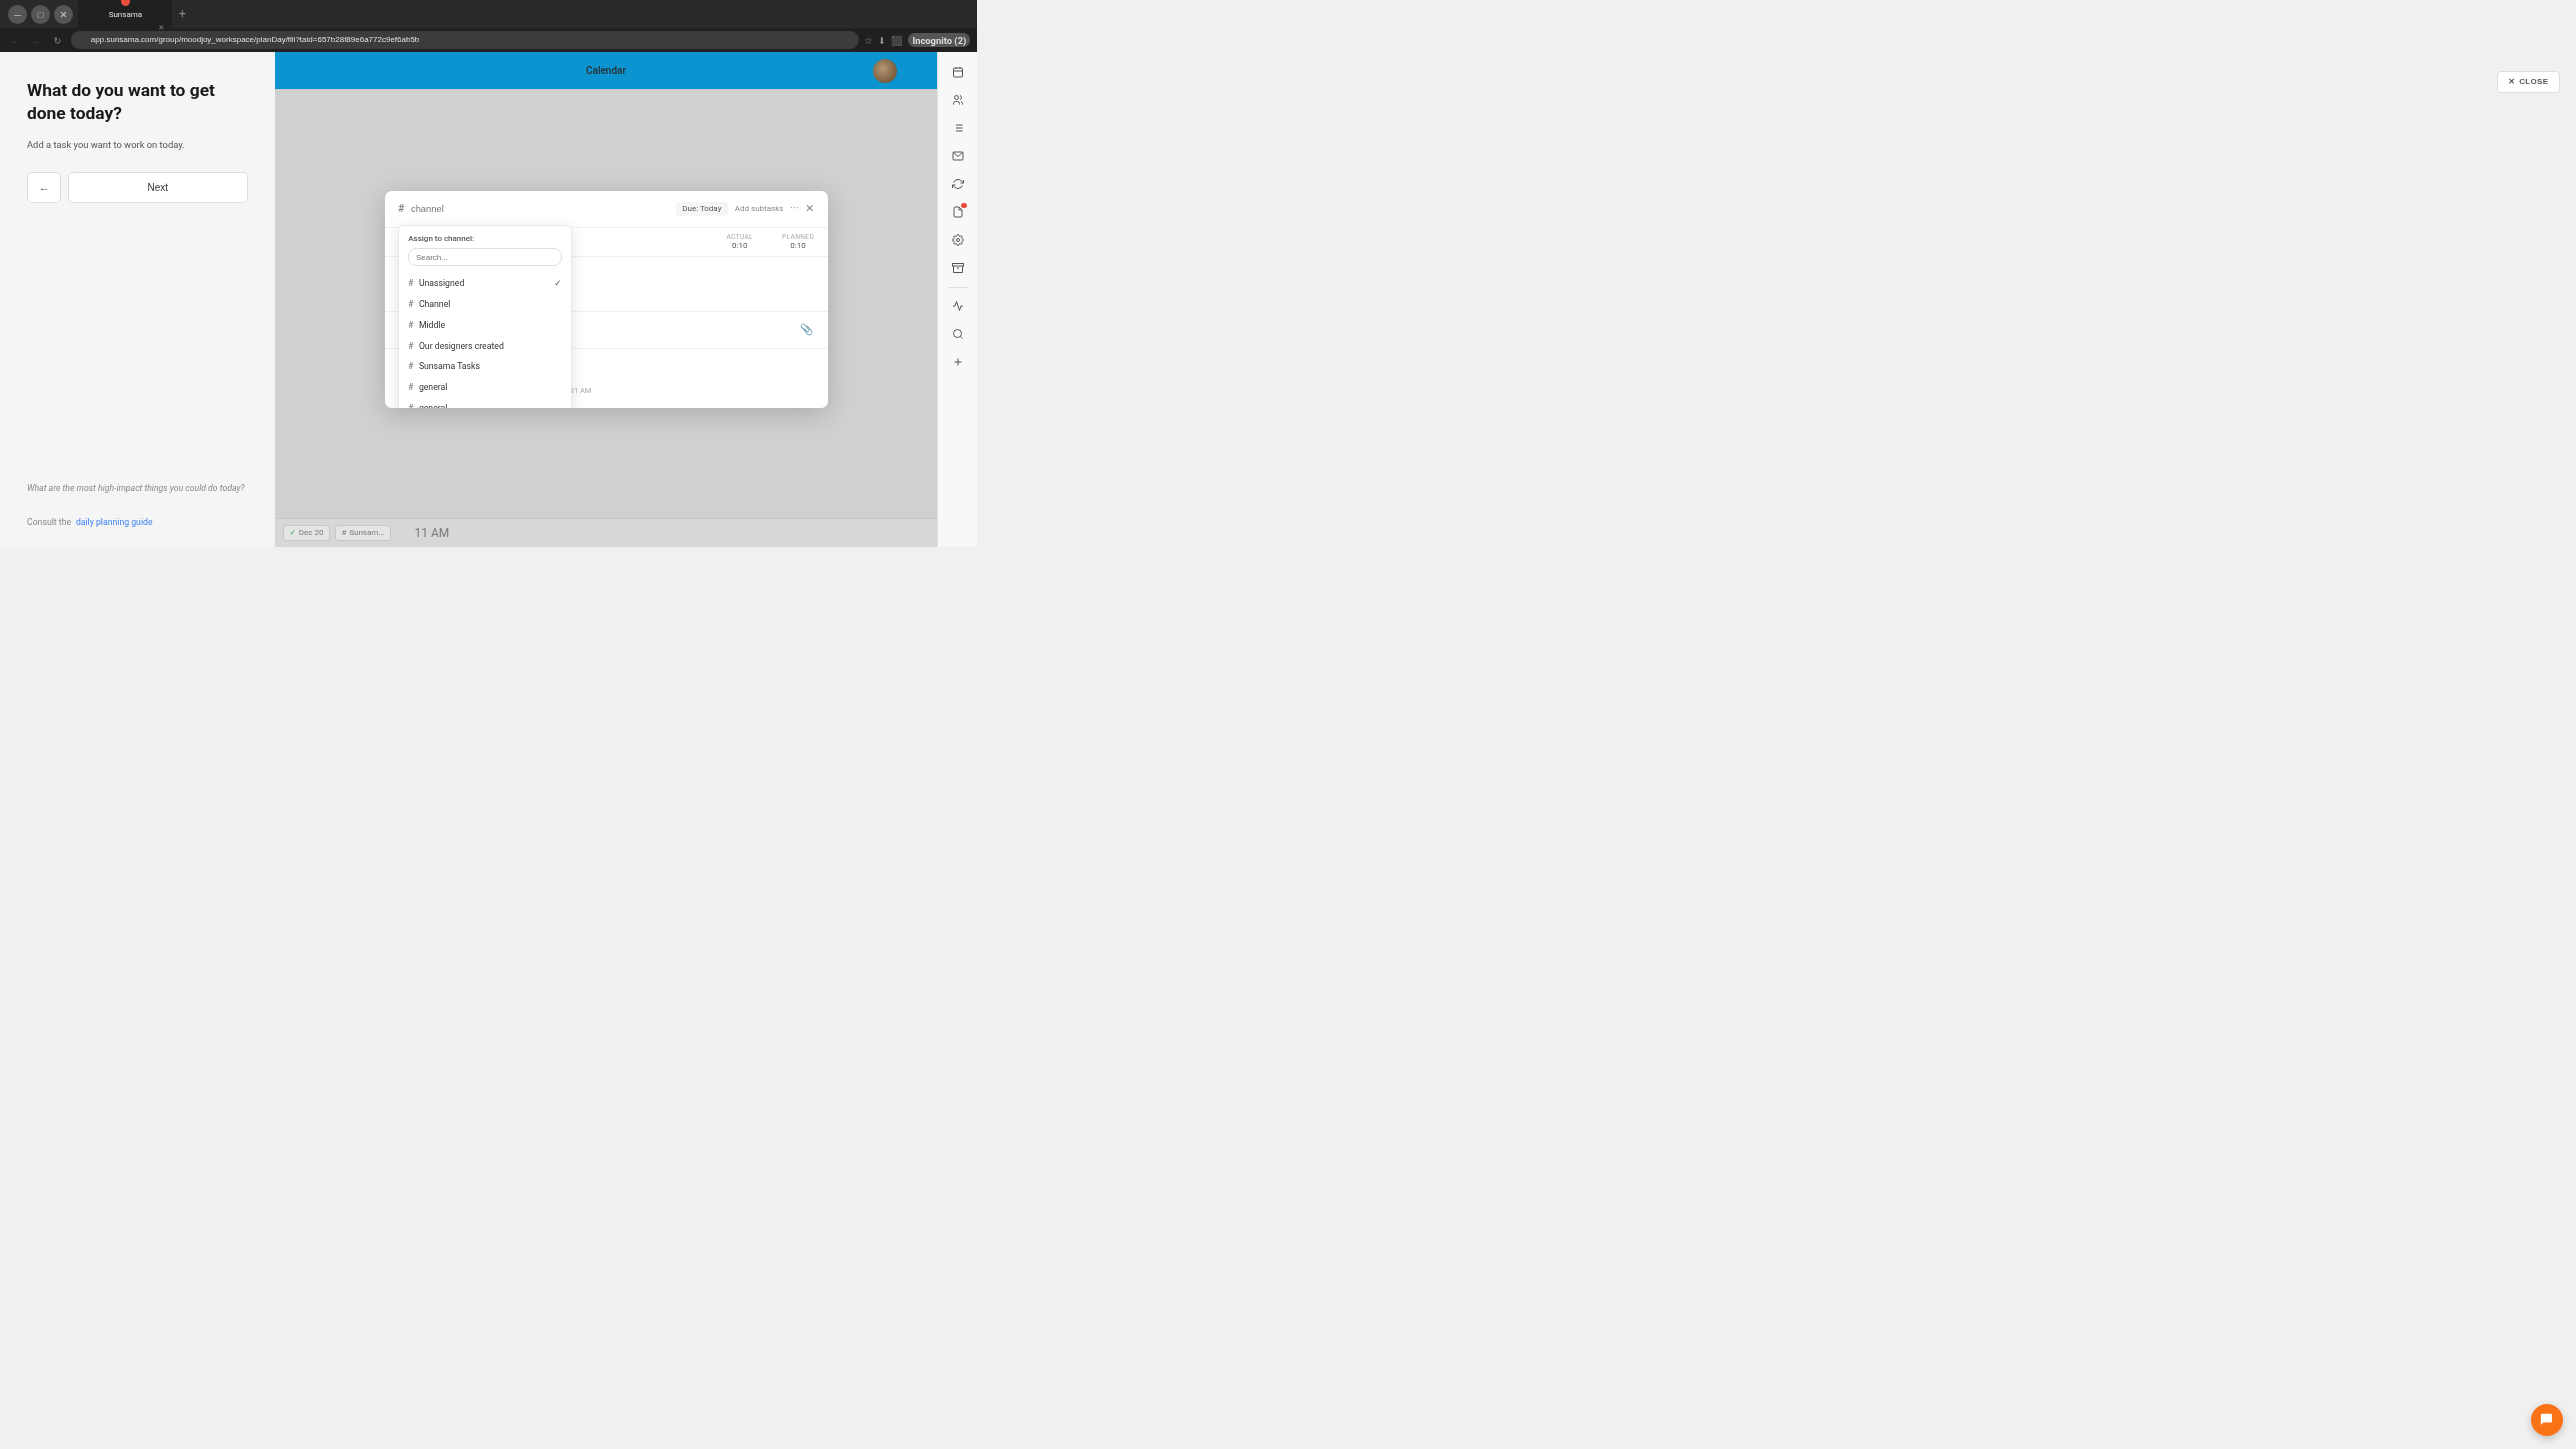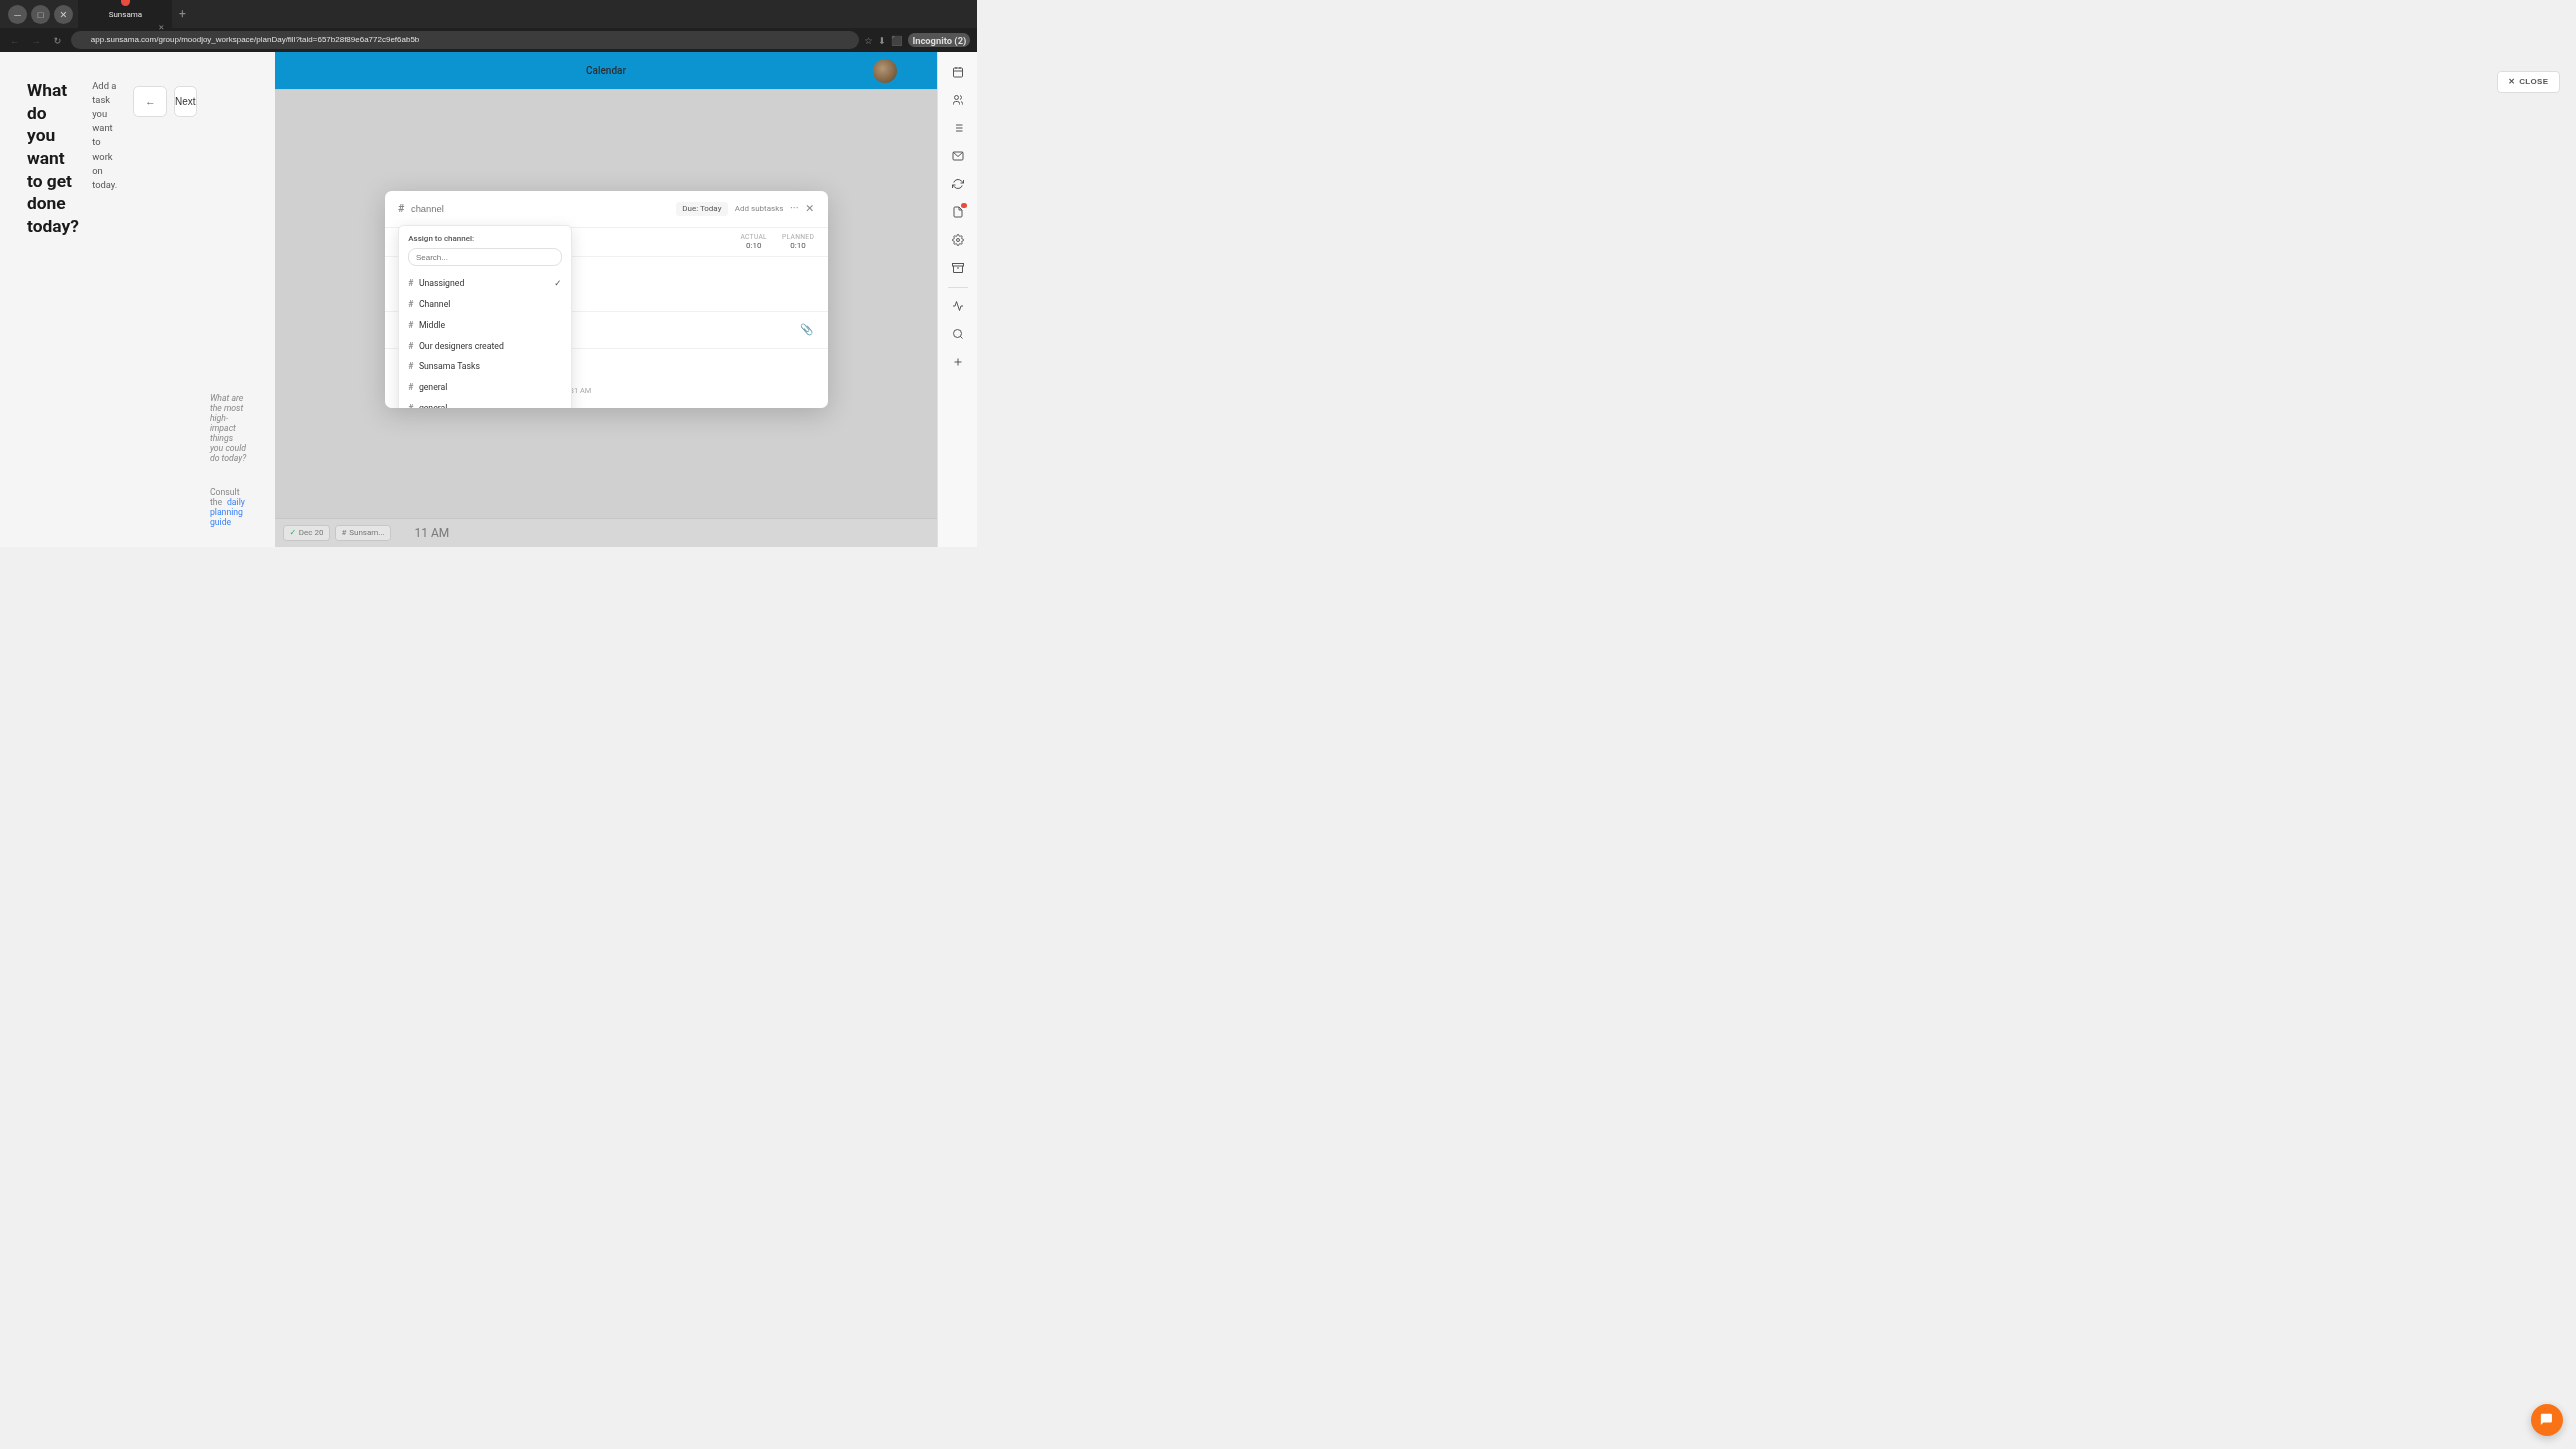--- a/index.html
+++ b/index.html
@@ -148,20 +148,21 @@
       height: calc(547px - 52px);
       position: relative;
     }
 
     
     .left-panel {
       width: 275px;
       background: #f5f5f5;
       padding: 27px 27px 20px;
       display: flex;
+      flex-direction: column;
       gap: 13.4px;
     }
     .left-heading {
       font-size: 17.4px;
       font-weight: 700;
       color: #1a1a1a;
       line-height: 1.3;
     }
     .left-subtext {
       font-size: 9.4px;
@@ -355,21 +356,21 @@
       font-size: 8.7px;
     }
     .channel-item .check {
       margin-left: auto;
       color: #555;
       font-size: 8.7px;
     }
     .actual-planned-row {
       display: flex;
       justify-content: flex-end;
-      gap: 15px;
+      gap: 29px;
       font-size: 7.4px;
       color: #888;
       padding: 5.4px 13.4px;
       border-bottom: 0.7px solid #f0f0f0;
     }
     .time-col {
       text-align: center;
     }
     .time-col .label {
       font-size: 6.7px;

